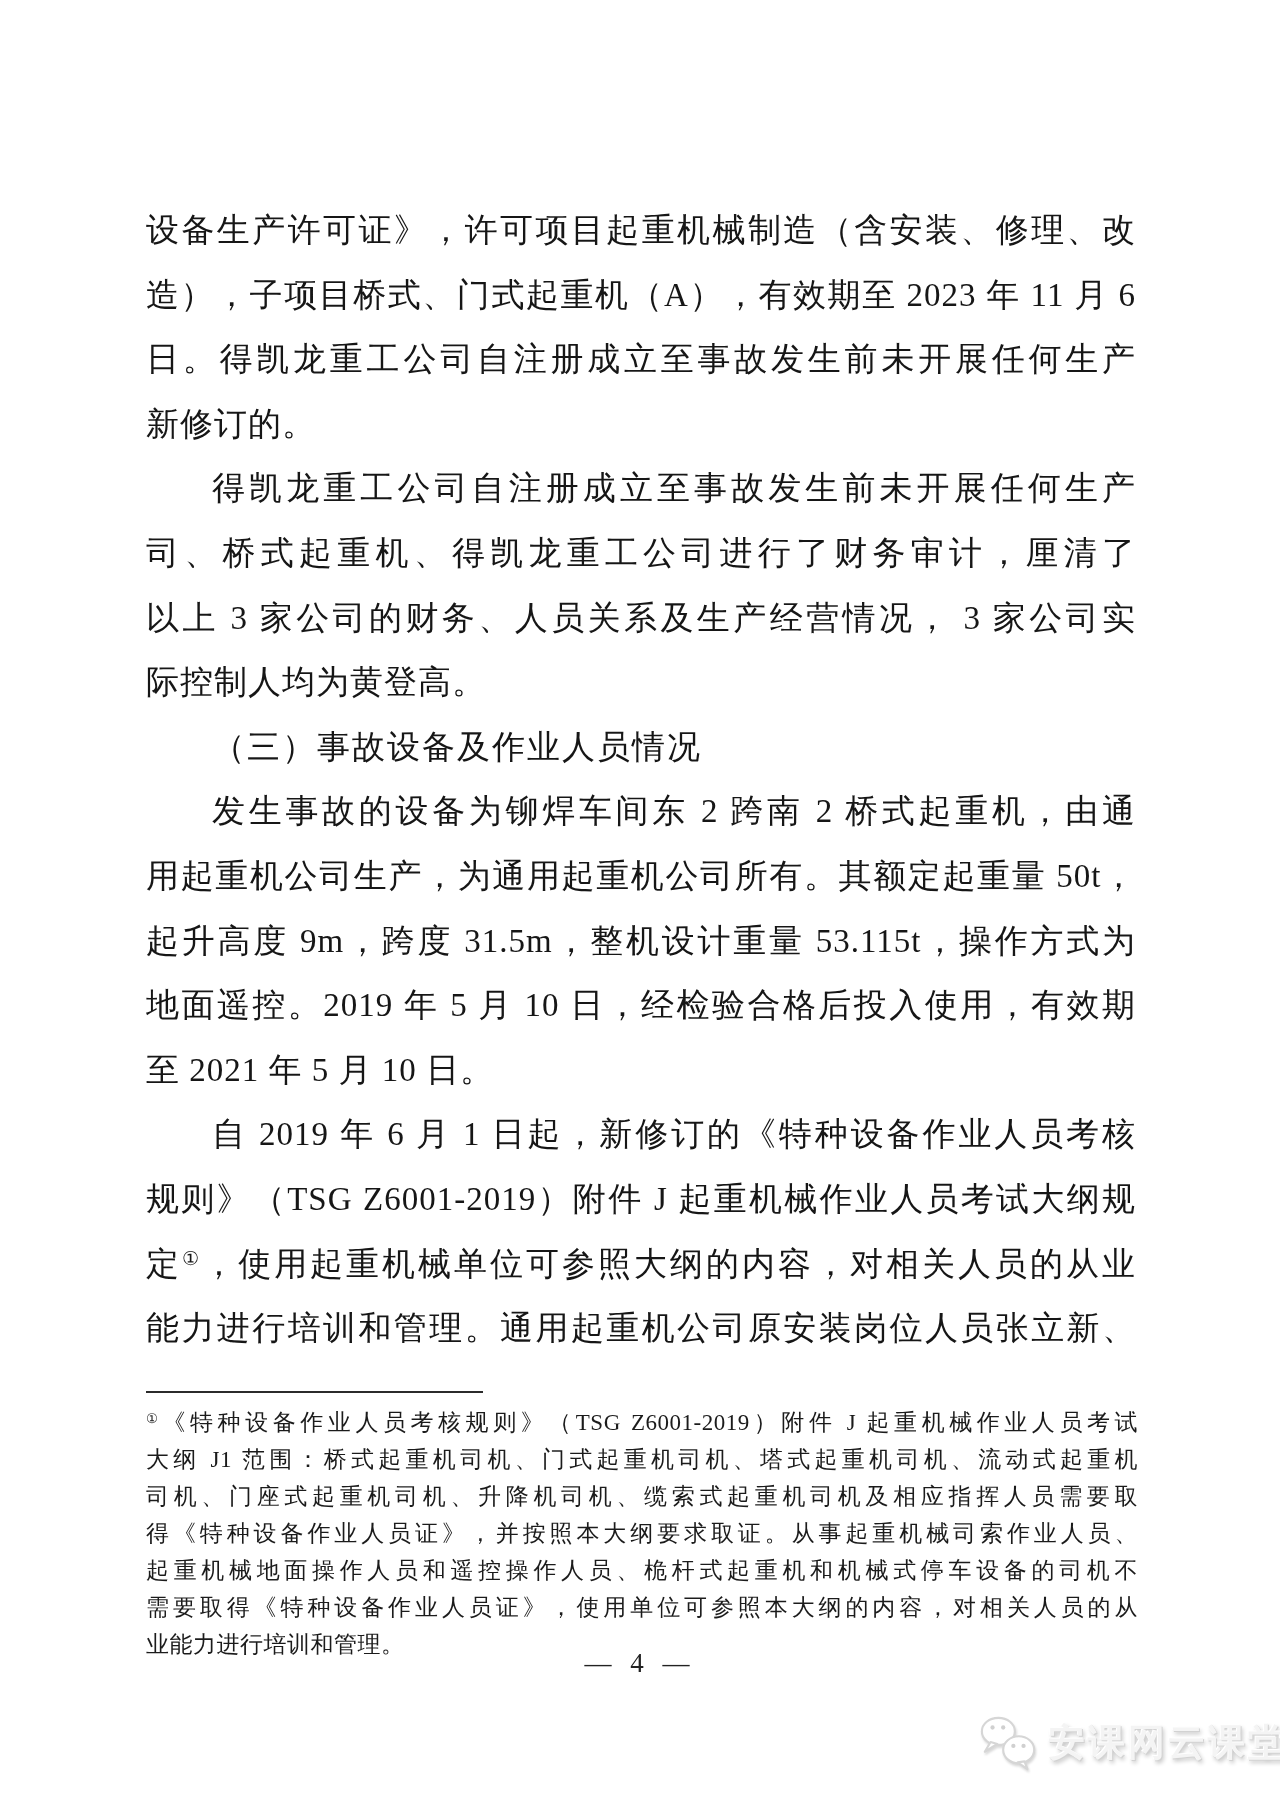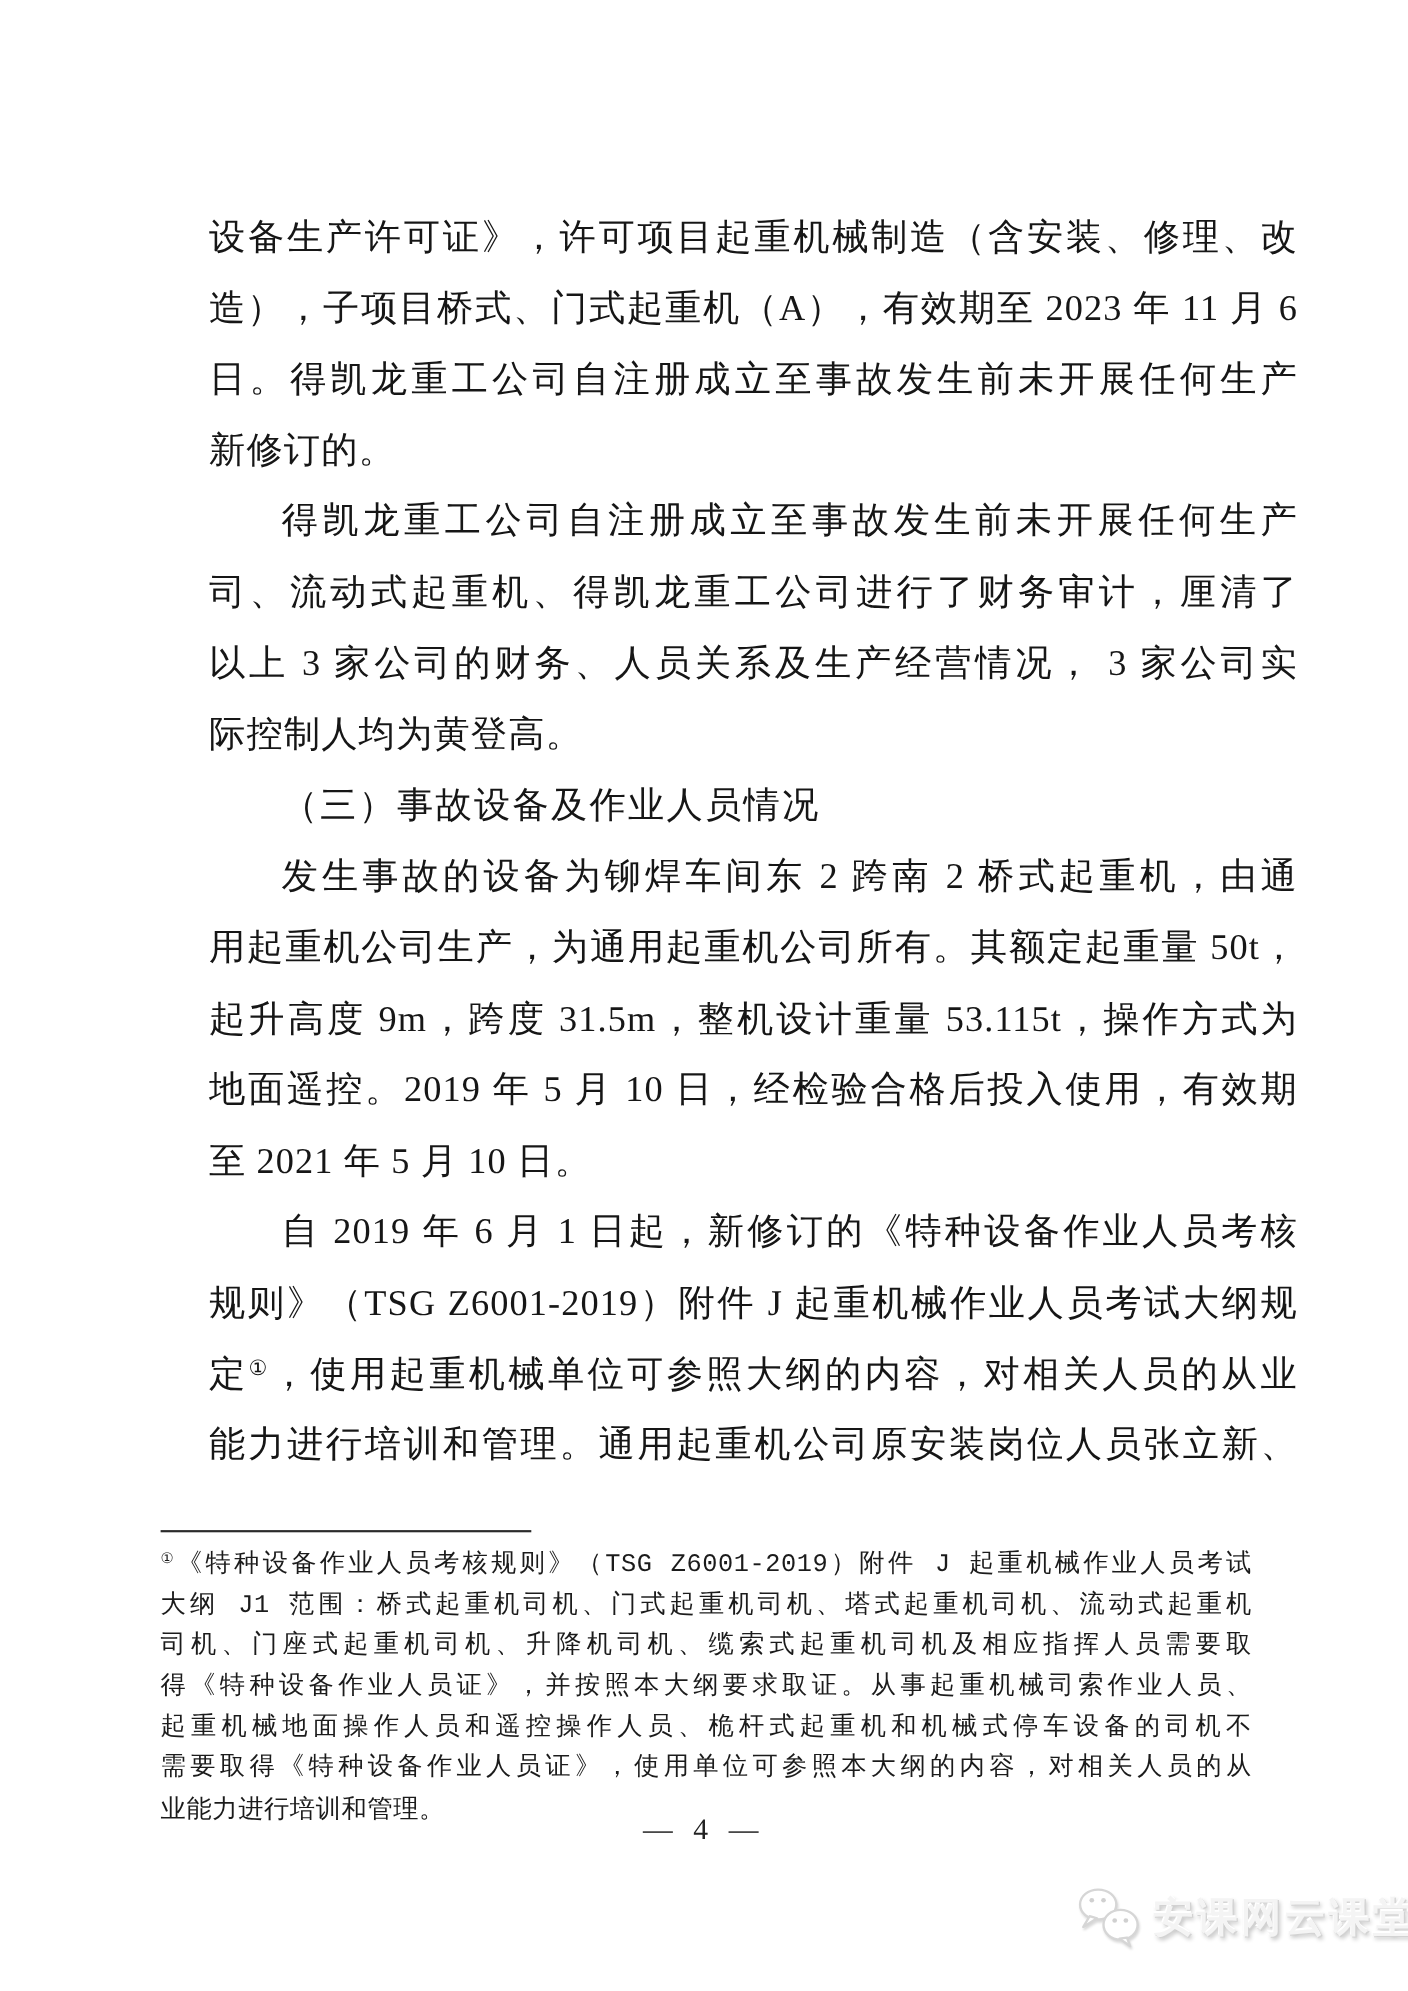--- a/index.html
+++ b/index.html
@@ -12,23 +12,22 @@
     width: 1280px;
     height: 1810px;
     background: #ffffff;
     overflow: hidden;
     font-family: "Liberation Serif", "DejaVu Serif", serif;
     color: #161616;
   }
   .body-block {
     position: absolute;
     left: 146px;
-    top: 184px;
+    top: 198px;
     width: 990px;
-    margin-left: 44px;
   }
   .bline {
     font-size: 33px;
     line-height: 64.6px;
     letter-spacing: 1px;
     color: #161616;
   }
   .bline.just {
     text-align: justify;
     text-align-last: justify;
@@ -59,21 +58,20 @@
   }
   .fline {
     font-size: 23px;
     line-height: 37px;
     letter-spacing: 0.5px;
     color: #1b1b1b;
   }
   .fline.just {
     text-align: justify;
     text-align-last: justify;
-    font-family: Liberation Mono, monospace;
   }
   .fline sup.fn-ref { vertical-align: 7px; }
   .page-number {
     position: absolute;
     left: 0;
     top: 1648px;
     width: 1280px;
     text-align: center;
     font-size: 27px;
     letter-spacing: 6px;
@@ -107,21 +105,21 @@
 <body>
 
 <div class="page">
 
   <div class="body-block" id="body-block">
       <div class="bline just">设备生产许可证》，许可项目起重机械制造（含安装、修理、改</div>
       <div class="bline just">造），子项目桥式、门式起重机（A），有效期至 2023 年 11 月 6</div>
       <div class="bline just">日。得凯龙重工公司自注册成立至事故发生前未开展任何生产</div>
       <div class="bline">新修订的。</div>
       <div class="bline just indent">得凯龙重工公司自注册成立至事故发生前未开展任何生产</div>
-      <div class="bline just">司、流动式起重机、得凯龙重工公司进行了财务审计，厘清了</div>
+      <div class="bline just">司、桥式起重机、得凯龙重工公司进行了财务审计，厘清了</div>
       <div class="bline just">以上 3 家公司的财务、人员关系及生产经营情况， 3 家公司实</div>
       <div class="bline">际控制人均为黄登高。</div>
       <div class="bline indent bold">（三）事故设备及作业人员情况</div>
       <div class="bline just indent">发生事故的设备为铆焊车间东 2 跨南 2 桥式起重机，由通</div>
       <div class="bline just">用起重机公司生产，为通用起重机公司所有。其额定起重量 50t，</div>
       <div class="bline just">起升高度 9m，跨度 31.5m，整机设计重量 53.115t，操作方式为</div>
       <div class="bline just">地面遥控。2019 年 5 月 10 日，经检验合格后投入使用，有效期</div>
       <div class="bline">至 2021 年 5 月 10 日。</div>
       <div class="bline just indent">自 2019 年 6 月 1 日起，新修订的《特种设备作业人员考核</div>
       <div class="bline just">规则》（TSG Z6001-2019）附件 J 起重机械作业人员考试大纲规</div>

